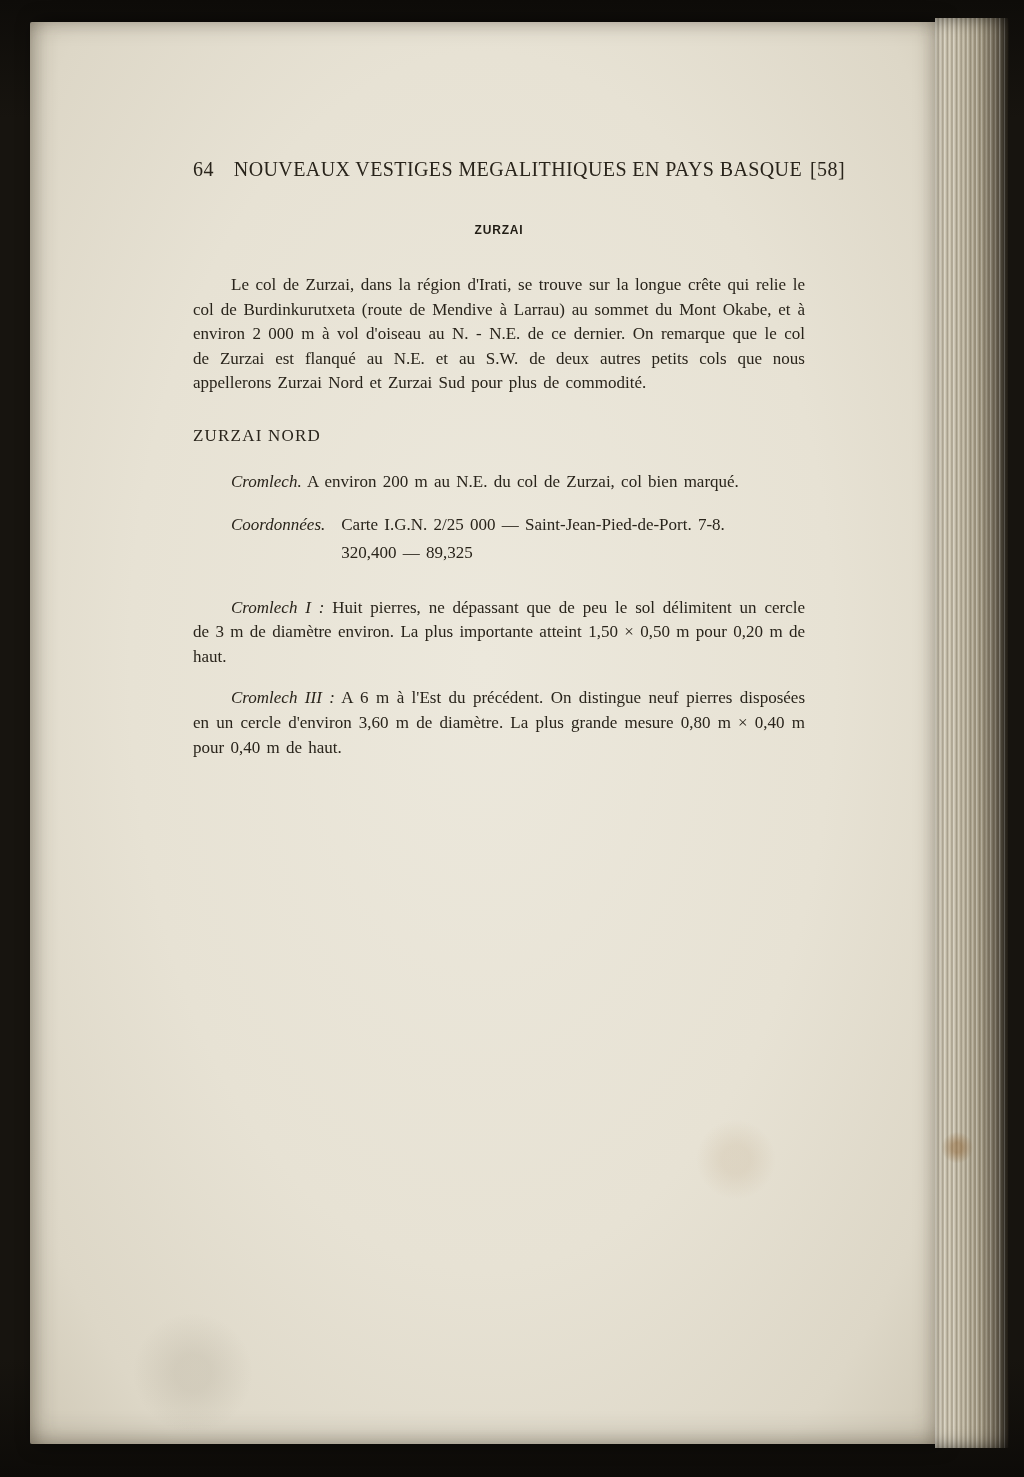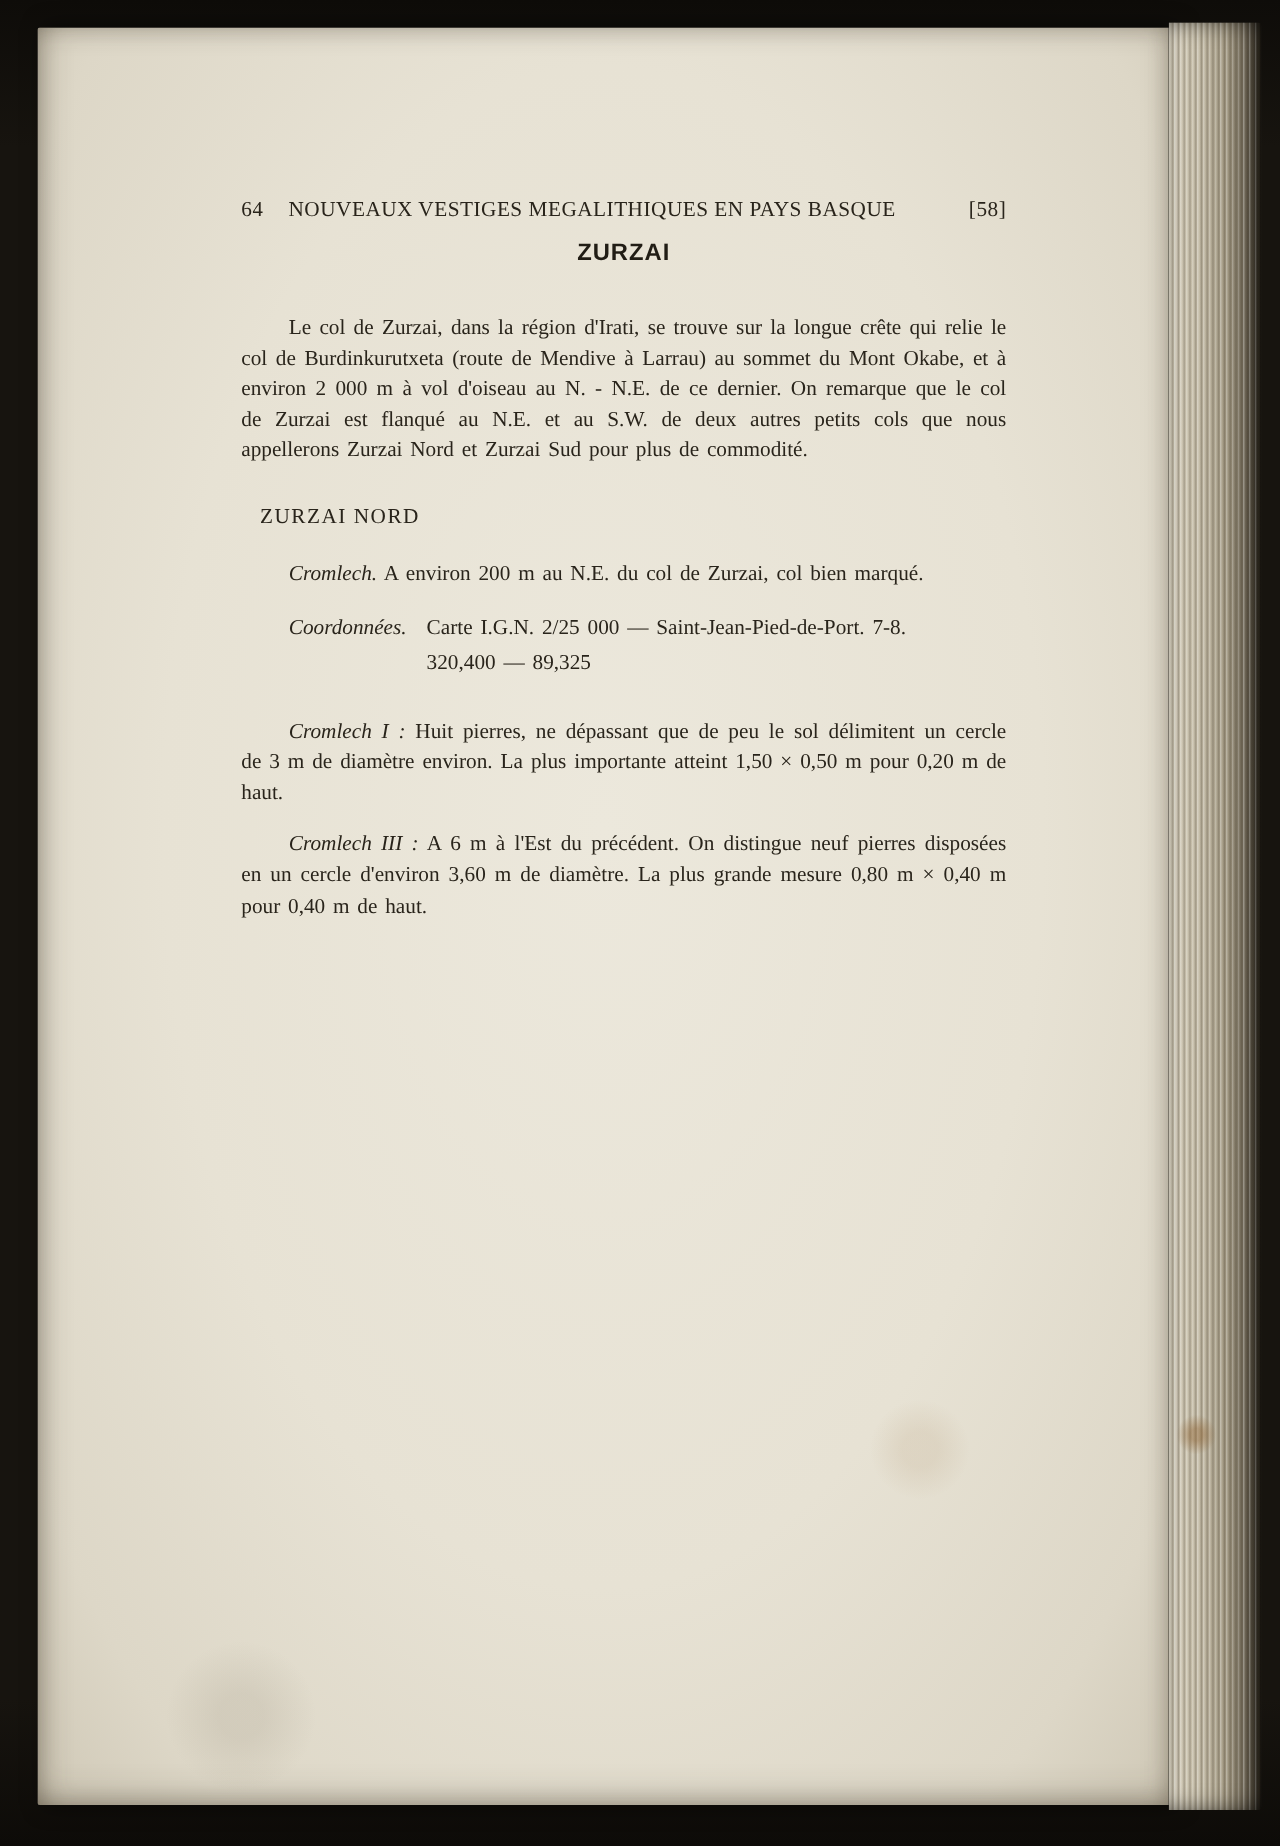--- a/index.html
+++ b/index.html
@@ -54,50 +54,50 @@
   .content {
     position: absolute;
     left: 163px;
     top: 136px;
     width: 612px;
     color: #29241b;
   }
   .header-row {
     display: flex;
     align-items: flex-start;
-    font-size: 17px;
+    font-size: 20px;
     letter-spacing: 0.4px;
-    margin-bottom: 14px;
+    margin-bottom: 42px;
     white-space: nowrap;
   }
   .header-row .pagenum { margin-right: 20px; }
   .header-row .runtitle { flex: 1; }
   .header-row .issueref { margin-left: 8px; }
   .doc-title {
     font-family: "Liberation Sans", "DejaVu Sans", sans-serif;
     font-weight: 700;
-    font-size: 19px;
+    font-size: 12px;
     letter-spacing: 0.8px;
     text-align: center;
     margin: 0 0 36px 0;
     color: #211d15;
   }
   .para {
     font-size: 17px;
     line-height: 24.6px;
     text-align: justify;
     word-spacing: 2px;
     margin: 0 0 17px 0;
   }
   .indent { text-indent: 38px; }
   .subhead {
     font-size: 17px;
     font-weight: 400;
     letter-spacing: 1.2px;
-    margin: 30px 0 24px 15px;
+    margin: 30px 0 24px 0;
     text-align: left;
   }
   .coords {
     display: flex;
     align-items: flex-start;
     padding-left: 38px;
     font-size: 17px;
     line-height: 25px;
     margin: 0 0 20px 0;
   }

